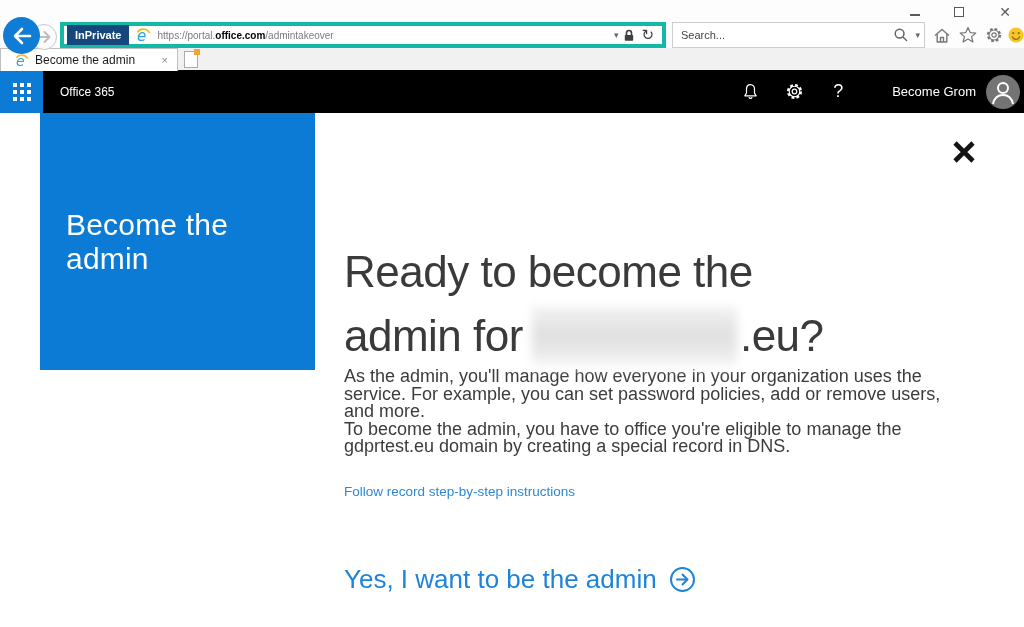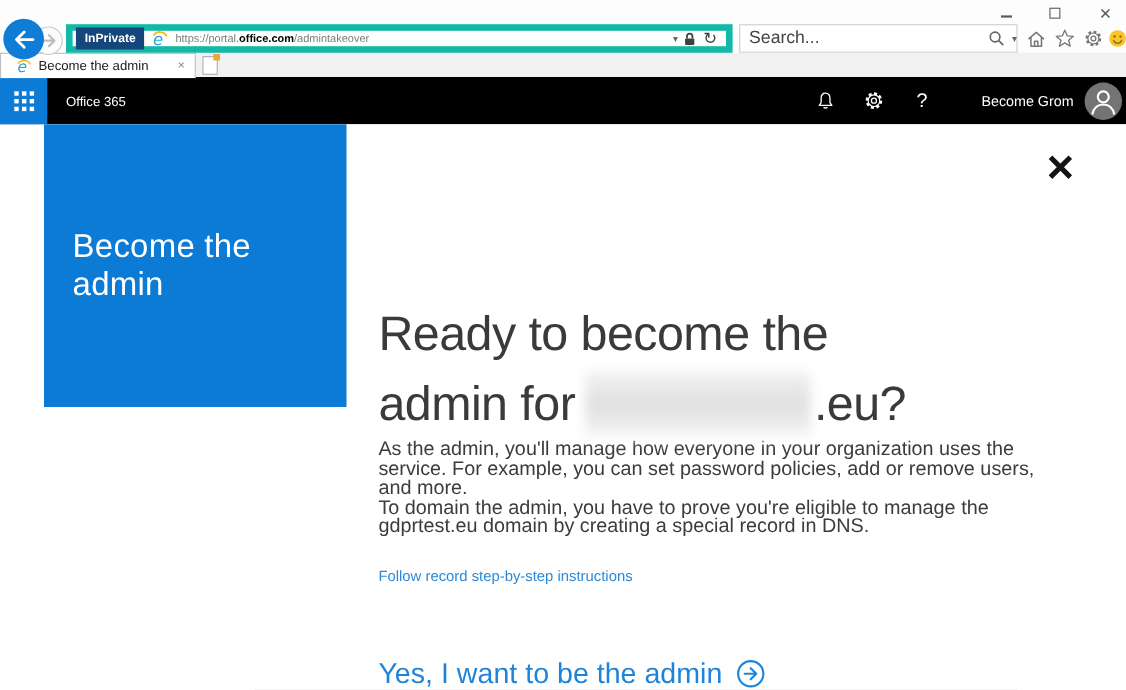--- a/index.html
+++ b/index.html
@@ -12,31 +12,31 @@
   .tabrow { position:absolute; top:48px; left:0; width:1024px; height:22px; background:#f1f1f1; }
 
   .win-btn { position:absolute; top:4px; width:18px; height:16px; display:flex; align-items:center; justify-content:center; color:#5a5a5a; cursor:default; }
   .win-min-bar { width:10px; height:1.5px; background:#5a5a5a; margin-top:6px; }
   .win-max-box { width:10px; height:10px; border:1.2px solid #5a5a5a; }
   .win-close-x { font-size:14px; line-height:14px; color:#5a5a5a; }
 
   .btn-back { position:absolute; left:3px; top:17px; width:37px; height:37px; border-radius:50%; background:#0f7cd6; z-index:6; display:flex; align-items:center; justify-content:center; }
   .btn-fwd  { position:absolute; left:31px; top:24px; width:26px; height:26px; border-radius:50%; background:#fcfcfc; border:1.5px solid #c9c9c9; z-index:5; display:flex; align-items:center; justify-content:center; }
 
-  .addressbar { position:absolute; left:60px; top:22px; width:606px; height:26px; background:#fff; border:6px solid #14b8a6; display:flex; align-items:center; z-index:4; }
+  .addressbar { position:absolute; left:60px; top:22px; width:606px; height:26px; background:#fff; border:4px solid #14b8a6; display:flex; align-items:center; z-index:4; }
   .inprivate { background:#16477c; color:#fff; font-size:11px; font-weight:bold; padding:0 8px; height:20px; display:flex; align-items:center; margin-left:3px; }
   .fav { margin-left:6px; display:flex; }
   .url { font-size:10px; color:#7b7b7b; margin-left:6px; white-space:nowrap; }
   .url .domain { color:#000; font-weight:bold; }
   .ab-spacer { flex:1; }
   .caret { font-size:9px; color:#666; padding:0 4px; }
   .refresh { font-size:15px; color:#3f3f3f; padding:0 8px 0 5px; }
 
   .searchbox { position:absolute; left:672px; top:22px; width:253px; height:26px; background:#fff; border:1px solid #cdcdcd; display:flex; align-items:center; }
-  .searchbox input { border:none; outline:none; flex:1; font-size:16px; padding:0 8px; color:#333; font-family:"Liberation Sans", sans-serif; background:transparent; }
+  .searchbox input { border:none; outline:none; flex:1; font-size:11px; padding:0 8px; color:#333; font-family:"Liberation Sans", sans-serif; background:transparent; }
   .searchbox input::placeholder { color:#444; opacity:1; }
 
   .tb-icon { position:absolute; top:25px; width:20px; height:20px; display:flex; align-items:center; justify-content:center; color:#767676; }
   .tb-home { left:932px; } .tb-star { left:958px; font-size:17px; } .tb-gear { left:984px; } .tb-smiley { left:1006px; }
 
   .tab { position:absolute; left:0; top:48px; width:178px; height:23px; background:#fff; border:1px solid #bfbfbf; border-bottom:none; display:flex; align-items:center; padding:0 7px; gap:6px; z-index:3; }
   .tab-title { font-size:12px; color:#1b1b1b; flex:1; white-space:nowrap; overflow:hidden; }
   .tab-close { color:#8a8a8a; font-size:11px; padding:0 2px; }
   .newtab { position:absolute; left:184px; top:51px; width:14px; height:17px; background:#fff; border:1px solid #ababab; }
   .newtab-dot { position:absolute; right:-3px; top:-3px; width:6px; height:6px; background:#f2a33a; }
@@ -51,21 +51,21 @@
   .suite-icon { width:44px; height:43px; display:flex; align-items:center; justify-content:center; color:#fff; }
   .help-q { font-size:18px; font-weight:300; color:#fff; }
   .user-name { color:#fff; font-size:13px; margin-left:32px; white-space:nowrap; }
   .avatar { width:34px; height:34px; border-radius:50%; background:#747474; margin-left:10px; margin-right:4px; display:flex; align-items:center; justify-content:center; overflow:hidden; }
 
   
   .content { position:absolute; top:113px; left:0; width:1024px; height:514px; background:#fff; }
   .tile { position:absolute; left:40px; top:0; width:275px; height:257px; background:#0c7bd5; color:#fff; display:flex; align-items:center; padding-left:26px; font-size:30px; font-weight:300; letter-spacing:0.2px; }
   .close-x { position:absolute; left:948px; top:23px; width:32px; height:32px; display:flex; align-items:center; justify-content:center; cursor:default; }
 
-  .main { position:absolute; left:344px; top:127px; width:640px;margin-top:32px; }
+  .main { position:absolute; left:344px; top:127px; width:640px; }
   .main h1 { margin:0; font-size:44px; line-height:64px; font-weight:300; color:#3a3a3a; letter-spacing:-0.5px; }
   .blurbox { display:inline-block; width:205px; height:62px; vertical-align:-17px; margin:0 3px 0 9px; background:linear-gradient(180deg,#f4f4f4 0%,#e0e0e0 45%,#e9e9e9 75%,#fbfbfb 100%); filter:blur(5px); border-radius:2px; }
   .main p { width:614px; font-size:18px; line-height:17.5px; color:#3c3c3c; margin:0; }
   .p1 { margin-top:29px; }
   .p2 { margin-top:9px; }
   .instr { display:inline-block; margin-top:28px; color:#2b88d8; font-size:13.5px; text-decoration:none; }
   .confirm { display:flex; align-items:center; gap:12px; margin-top:64px; color:#1e84da; font-size:26px; font-weight:300; text-decoration:none; }
 </style>
 </head>
 <body>
@@ -219,21 +219,21 @@
         </svg>
     </div>
 
     <div class="main">
       <h1>
         <span>Ready to become the</span><br>
         <span>admin for</span><span class="blurbox"></span><span>.eu?</span>
       </h1>
 
       <p class="p1">As the admin, you'll manage how everyone in your organization uses the service. For example, you can set password policies, add or remove users, and more.</p>
-      <p class="p2">To domain the admin, you have to prove you're eligible to manage the gdprtest.eu domain by creating a special record in DNS.</p>
+      <p class="p2">To become the admin, you have to office you're eligible to manage the gdprtest.eu domain by creating a special record in DNS.</p>
 
       <a href="#" class="instr">Follow record step-by-step instructions</a>
 
       <a href="#" class="confirm">
         <span>Yes, I want to be the admin</span>
         <svg width="27" height="27" viewBox="0 0 27 27">
             <circle cx="13.5" cy="13.5" r="11.5" stroke="#1e84da" stroke-width="2" fill="none"></circle>
             <path d="M8 13.5 H18 M13.5 8.5 L18.5 13.5 L13.5 18.5" stroke="#1e84da" stroke-width="2" fill="none" stroke-linecap="round" stroke-linejoin="round"></path>
           </svg>
       </a>

